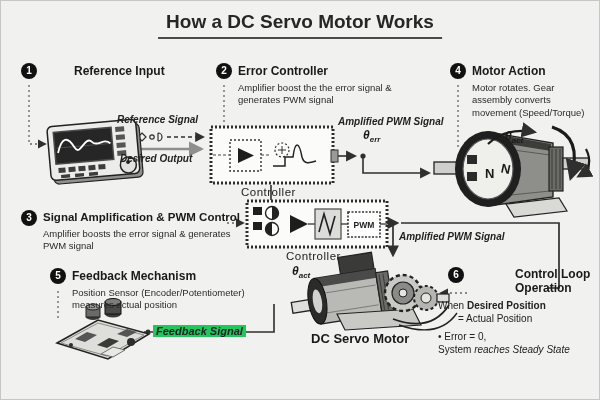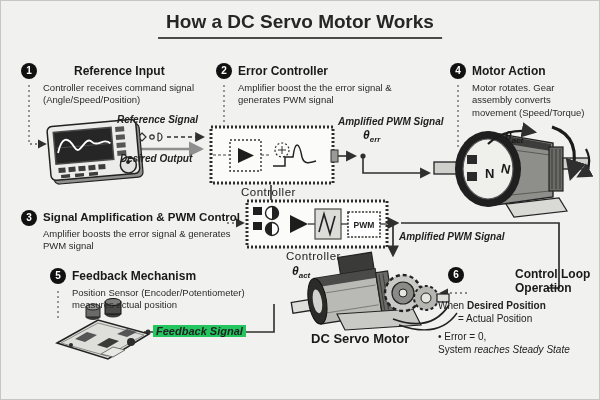--- a/index.html
+++ b/index.html
@@ -200,21 +200,20 @@
       <path d="M100,353 L112,346 L124,349 L112,356 Z" fill="#e8e8e5" stroke="#555" stroke-width="0.8"></path>
       <circle cx="130" cy="341" r="4" fill="#2d2d2b"></circle>
       <circle cx="70" cy="344" r="2" fill="#2d2d2b"></circle>
     </g>
   </svg>
 
   <div class="abs title">How a DC Servo Motor Works</div>
 
   <div class="abs badge" style="left:20px;top:62px;">1</div>
   <div class="abs heading" style="left:42px;top:63px;padding-left:31px;">Reference Input</div>
-  <div class="abs desc" style="left:42px;top:81px;width:168px;">Controller receives command signal (Angle/Speed/Position)</div>
 
   <div class="abs badge" style="left:215px;top:62px;">2</div>
   <div class="abs heading" style="left:237px;top:63px;">Error Controller</div>
   <div class="abs desc" style="left:237px;top:81px;width:182px;">Amplifier boost the the error signal &amp; generates PWM signal</div>
 
   <div class="abs badge" style="left:449px;top:62px;">4</div>
   <div class="abs heading" style="left:471px;top:63px;">Motor Action</div>
   <div class="abs desc" style="left:471px;top:81px;width:122px;">Motor rotates. Gear assembly converts movement (Speed/Torque)</div>
 
   <div class="abs badge" style="left:20px;top:209px;">3</div>

